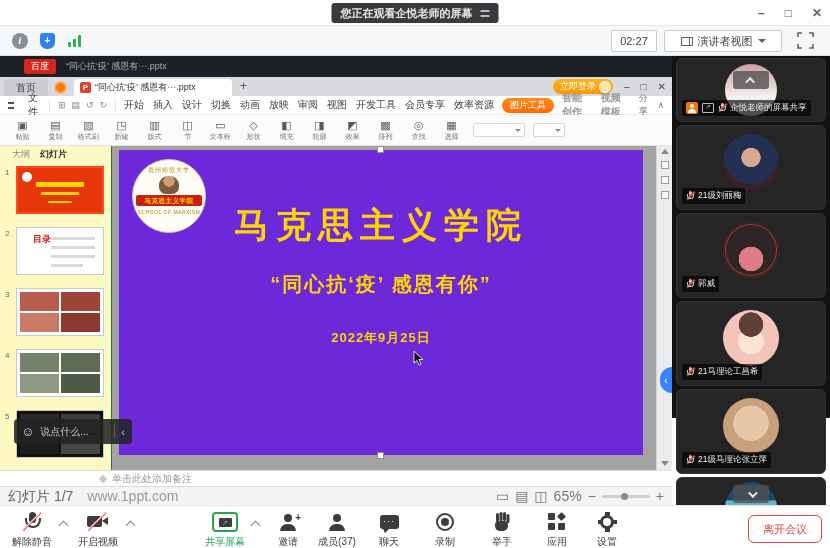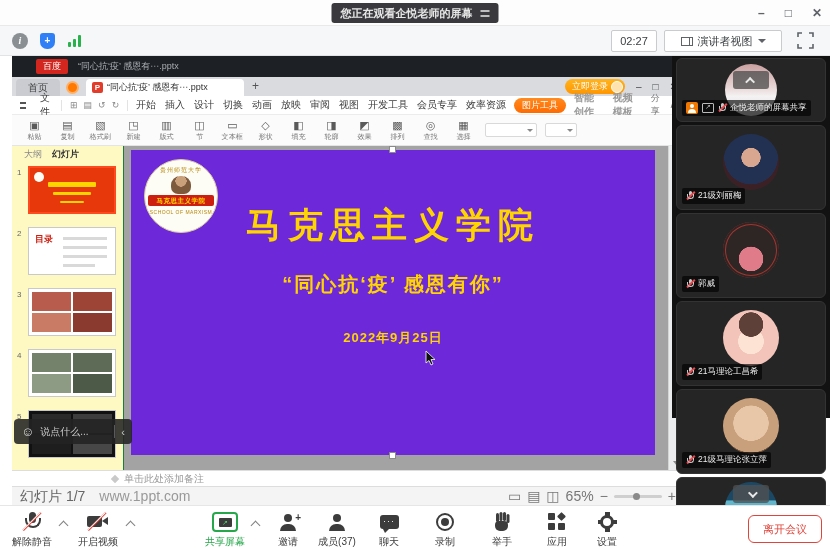--- a/index.html
+++ b/index.html
@@ -21,21 +21,21 @@
   .ic-signal { position:absolute; left:68px; top:9px; width:14px; height:12px; display:flex; align-items:flex-end; gap:2px; }
   .ic-signal i { width:3px; background:#27b24c; border-radius:1px; }
   .timerbox { position:absolute; right:173px; top:4px; width:46px; height:22px; border:1px solid #c9cbce; border-radius:2px; background:#fff; color:#3c4043; font-size:11px; display:flex; align-items:center; justify-content:center; }
   .viewbtn { position:absolute; right:48px; top:4px; width:118px; height:22px; border:1px solid #c9cbce; border-radius:2px; background:#fff; color:#3c4043; font-size:11px; display:flex; align-items:center; justify-content:center; gap:5px; }
   .vb-ico { width:12px; height:9px; border:1px solid #5f6368; position:relative; }
   .vb-ico:after { content:''; position:absolute; right:2px; top:0; bottom:0; width:1px; background:#5f6368; }
   .caret { width:0; height:0; border-left:4px solid transparent; border-right:4px solid transparent; border-top:4px solid #5f6368; }
   .fs-ico { position:absolute; right:16px; top:6px; }
 
   
-  .share { position:absolute; left:0; top:56px; width:672px; height:449px; background:#000;margin-left:12px; }
+  .share { position:absolute; left:0; top:56px; width:672px; height:449px; background:#000; }
   .bstrip { position:absolute; left:0; top:0; width:672px; height:21px; background:#1d2024; }
   .baidu { position:absolute; left:24px; top:3px; width:32px; height:15px; background:#d3261e; border-radius:2px; color:#fff; font-size:9px; display:flex; align-items:center; justify-content:center; }
   .bstab { position:absolute; left:66px; top:4px; color:#a9adb3; font-size:9px; white-space:nowrap; }
 
   .wps { position:absolute; left:0; top:21px; width:672px; height:422px; background:#fff; }
 
   .tabrow { position:absolute; left:0; top:0; width:672px; height:19px; background:#d9dbdf; }
   .tab-home { position:absolute; left:4px; top:2px; width:44px; height:17px; background:#caccd1; border-radius:4px 4px 0 0; color:#444; font-size:10px; text-align:center; line-height:17px; }
   .tab-docer { position:absolute; left:54px; top:4px; width:13px; height:13px; border-radius:50%; background:#ff7800; border:2px solid #ffb066; }
   .tab-doc { position:absolute; left:74px; top:2px; width:158px; height:17px; background:#fff; border-radius:4px 4px 0 0; display:flex; align-items:center; gap:4px; padding:0 6px; }
@@ -348,21 +348,21 @@
           </div>
           <span class="tnum" style="top:22px">1</span>
           <div class="thumb sel" style="top:20px;background:#e6380b">
             <div style="position:absolute;left:4px;top:4px;width:10px;height:10px;border-radius:50%;background:#fdfdf5"></div>
             <div class="ybar" style="top:14px;width:48px;height:5px"></div>
             <div class="ybar" style="top:24px;width:38px;height:3px"></div>
             <div class="ybar" style="top:33px;width:24px;height:2px"></div>
           </div>
           <span class="tnum" style="top:83px">2</span>
           <div class="thumb" style="top:81px">
-            <span style="position:absolute;left:6px;top:5px;color:#cc1f10;font-size:9px;font-weight:bold">目录</span>
+            <span style="position:absolute;left:16px;top:5px;color:#cc1f10;font-size:9px;font-weight:bold">目录</span>
             <div style="position:absolute;left:34px;top:9px;width:44px;height:3px;background:#d9d9d9"></div>
             <div style="position:absolute;left:34px;top:18px;width:44px;height:3px;background:#d9d9d9"></div>
             <div style="position:absolute;left:34px;top:27px;width:44px;height:3px;background:#d9d9d9"></div>
             <div style="position:absolute;left:34px;top:36px;width:32px;height:3px;background:#d9d9d9"></div>
           </div>
           <span class="tnum" style="top:144px">3</span>
           <div class="thumb" style="top:142px">
             <div class="grid4">
               <i style="background:#b85c4e"></i>
                 <i style="background:#9e4437"></i>

